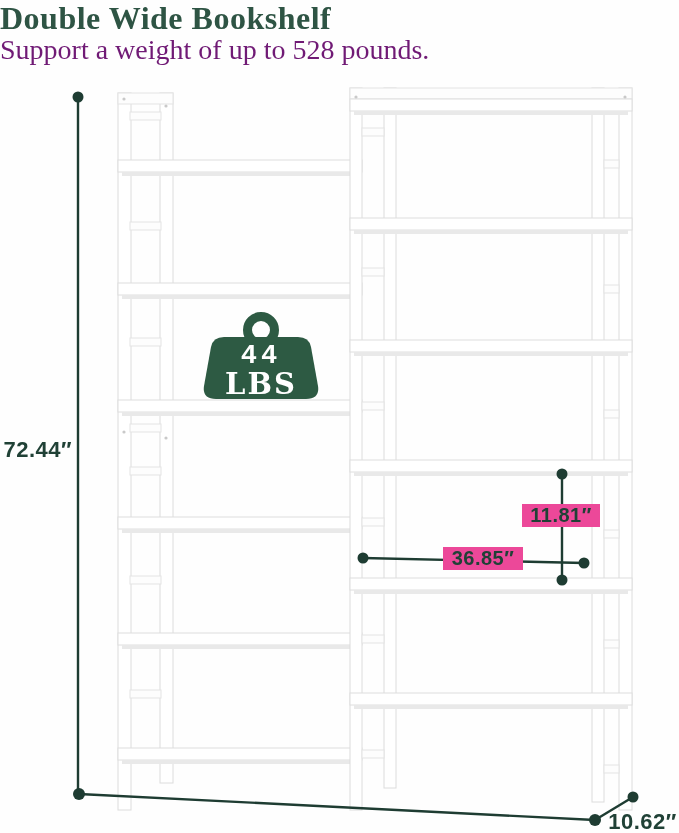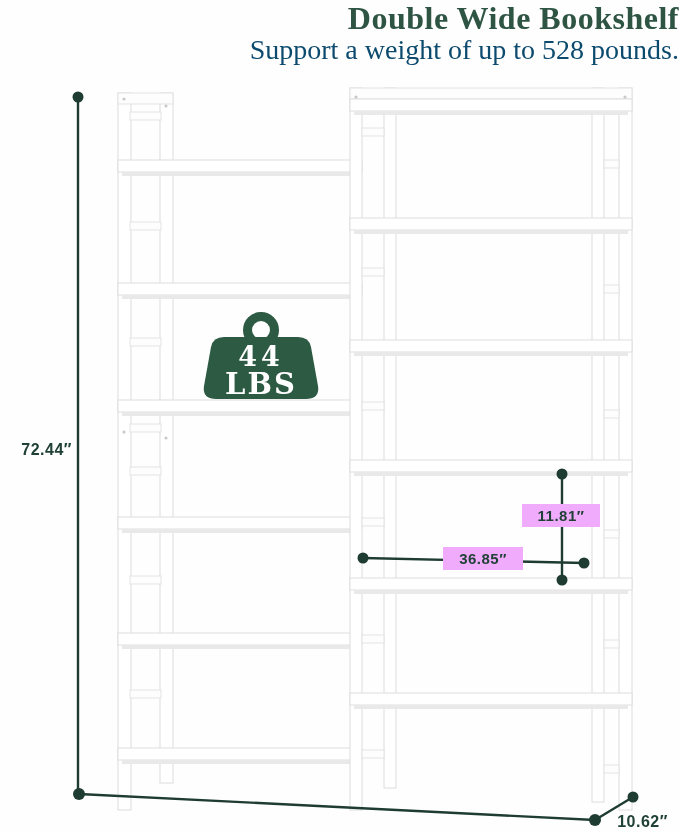--- a/index.html
+++ b/index.html
@@ -1,51 +1,51 @@
 <!DOCTYPE html>
 <html><head>
 <meta charset="utf-8">
 <style>
   html,body{margin:0;padding:0;background:#ffffff;}
   .stage{
     position:relative;width:679px;height:833px;background:#fefefe;
     overflow:hidden;font-family:"Liberation Sans",sans-serif;
   }
-  .header{position:absolute;top:0;left:0;width:679px;text-align:right;}
+  .header{position:absolute;top:0;left:0;width:679px;text-align:left;}
   .title{
     margin:0;padding-top:1px;font-family:"Liberation Serif",serif;
     font-weight:700;font-size:32px;line-height:34px;color:#2e5444;letter-spacing:0.5px;
   }
   .subtitle{
     margin:0;font-family:"Liberation Serif",serif;font-weight:400;
-    font-size:28px;line-height:30px;color:#0c4a6e;
+    font-size:28px;line-height:30px;color:#701a75;
   }
   svg{position:absolute;top:0;left:0;}
   .post{fill:#ffffff;stroke:#dcdcdc;stroke-width:1;}
   .shelf{fill:#ffffff;stroke:#dedede;stroke-width:1;}
   .shadow{fill:#e9e9e9;stroke:none;}
   .rung{fill:#fdfdfd;stroke:#e3e3e3;stroke-width:1;}
   .dim{stroke:#1e3c32;stroke-width:2.4;fill:none;stroke-linecap:round;}
   .dot{fill:#1e3c32;stroke:none;}
   .screw{fill:#c9c9c9;stroke:none;}
   .badge-shape{fill:#2d5a43;stroke:none;}
   .badge-ring{fill:none;stroke:#2d5a43;stroke-width:9;}
   .dim-label{
     position:absolute;color:#204136;font-weight:700;letter-spacing:0.5px;
     font-family:"Liberation Sans",sans-serif;
   }
-  .dim-lg{font-size:16px;line-height:28px;}
-  .dim-sm{font-size:15px;line-height:23px;background:#f0abfc;padding:0 2px;}
+  .dim-lg{font-size:22px;line-height:28px;}
+  .dim-sm{font-size:20px;line-height:23px;background:#ec4899;padding:0 2px;}
   .center{text-align:center;}
   .right{text-align:right;}
   .badge-label{
     position:absolute;left:204px;top:342px;width:114px;text-align:center;
     color:#ffffff;font-family:"DejaVu Serif",serif;font-weight:700;
   }
-  .badge-num{display:block;font-size:27px;line-height:29px;letter-spacing:4px;}
+  .badge-num{display:block;font-size:27px;line-height:29px;letter-spacing:4px;font-family:Liberation Mono, monospace;}
   .badge-unit{display:block;font-size:29px;line-height:27px;letter-spacing:2px;}
 </style>
 </head>
 <body>
 
 <div class="stage">
 
   <div class="header">
     <h1 class="title">Double Wide Bookshelf</h1>
     <p class="subtitle">Support a weight of up to 528 pounds.</p>

